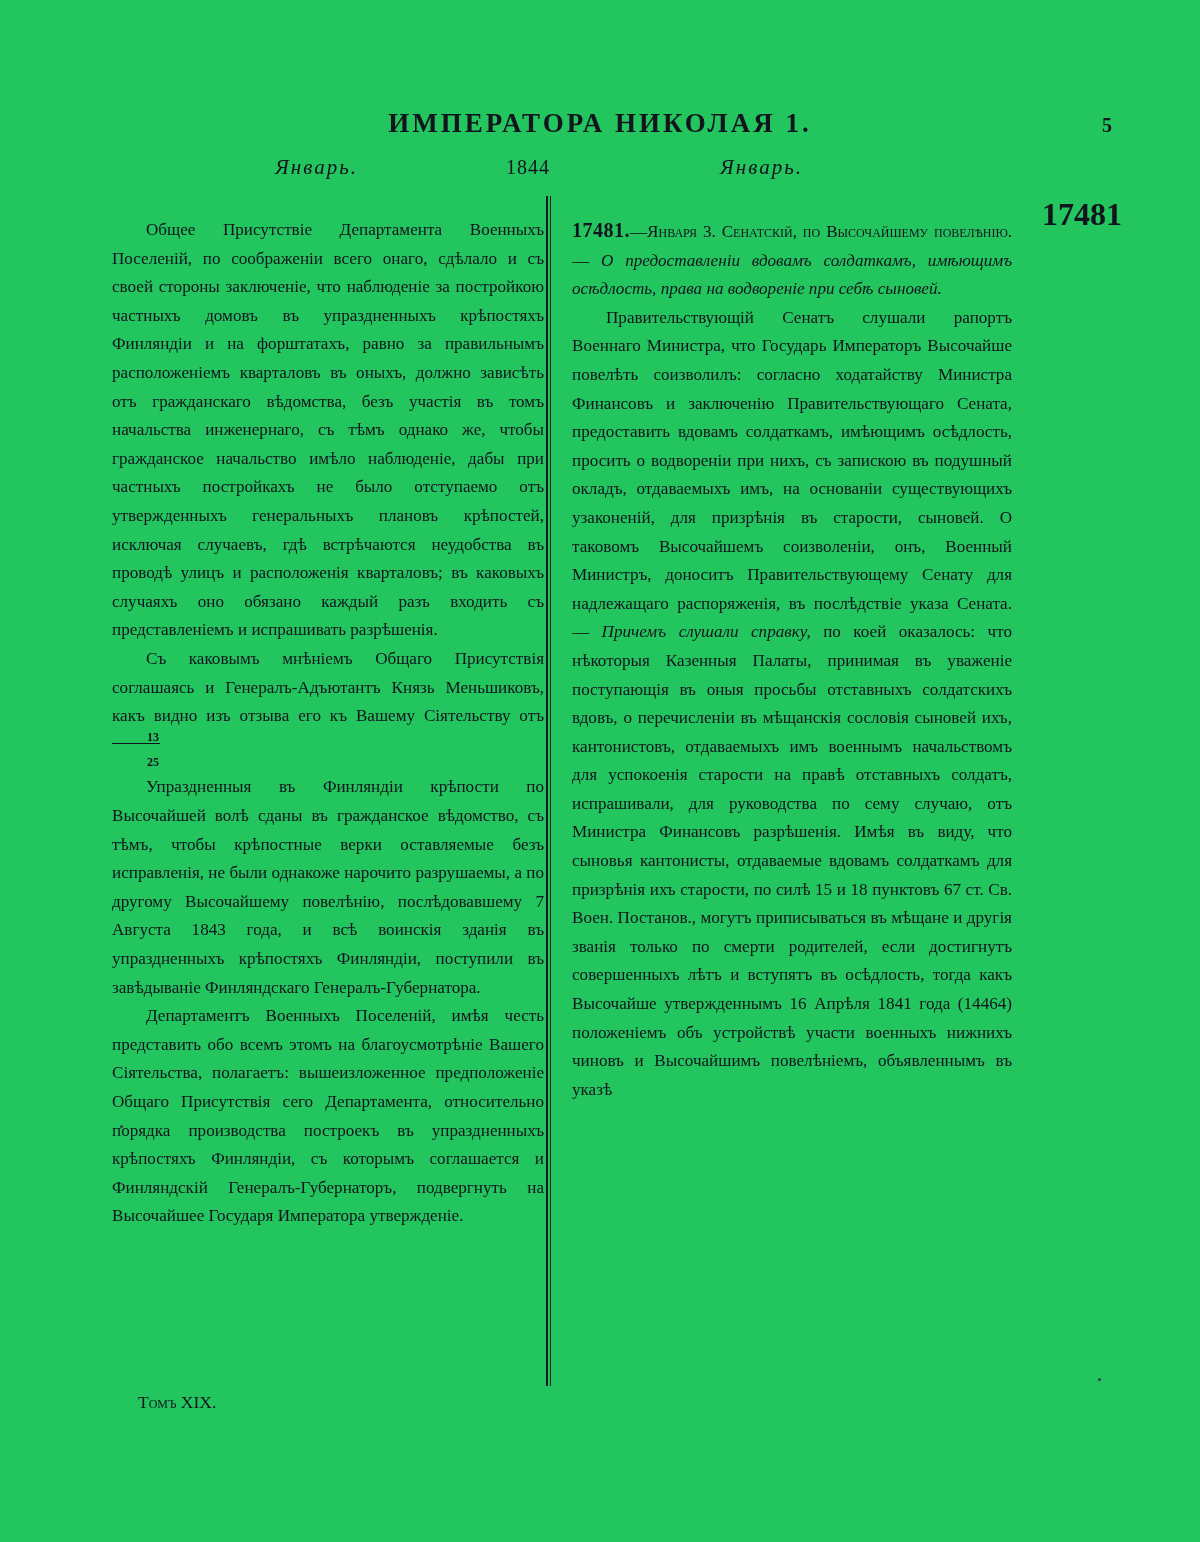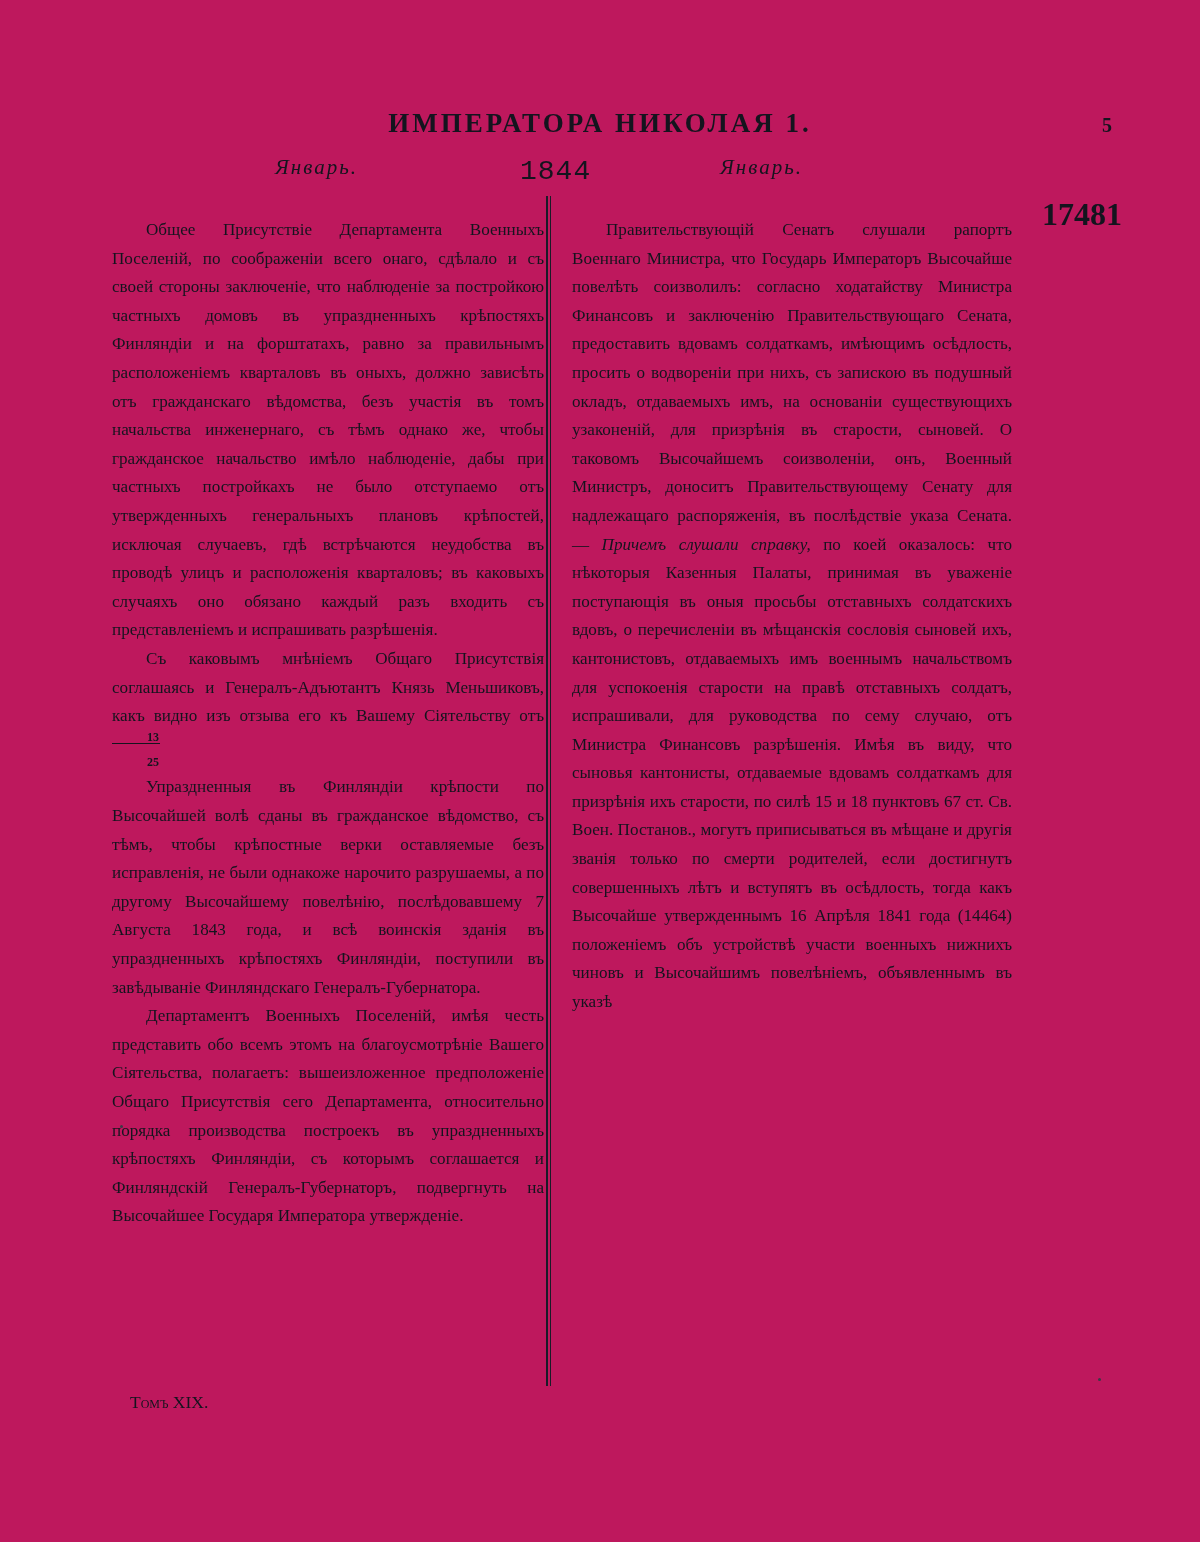--- a/index.html
+++ b/index.html
@@ -13,21 +13,21 @@
     position: relative;
     font-family: "Liberation Serif", serif;
     color: #14141e;
     overflow: hidden;
   }
   .page {
     position: absolute;
     left: 0; top: 0;
     width: 1200px;
     height: 1542px;
-    background: #be185d;
+    background: #22c55e;
   }
   
   .running-head {
     position: absolute;
     left: 0;
     top: 108px;
     width: 1200px;
     text-align: center;
   }
   .running-head .title {
@@ -53,25 +53,24 @@
   .head-line .month-left {
     position: absolute;
     left: 165px;
     top: 0;
     font-style: italic;
     font-size: 21px;
     letter-spacing: 2px;
   }
   .head-line .year {
     position: absolute;
-    left: 410px;
+    left: 396px;
     top: 1px;
-    font-size: 28px;
+    font-size: 20px;
     letter-spacing: 1px;
-    font-family: Liberation Mono, monospace;
   }
   .head-line .month-right {
     position: absolute;
     left: 610px;
     top: 0;
     font-style: italic;
     font-size: 21px;
     letter-spacing: 2px;
   }
 
@@ -127,21 +126,21 @@
     vertical-align: -0.15em;
     font-size: 12px;
     line-height: 1;
     text-align: center;
     font-weight: bold;
   }
   .frac .num { display: block; border-bottom: 1px solid #14141e; padding: 0 1px;}
   .frac .den { display: block; padding: 0 1px; margin-top: 12px;}
   .volume {
     position: absolute;
-    left: 96px;
+    left: 104px;
     top: 1392px;
     font-size: 17.5px;
     text-indent: 34px;
     width: 300px;
     font-variant: small-caps;
   }
   .speck {
     position: absolute;
     width: 3px; height: 3px;
     background: #3a3a46;
@@ -169,20 +168,21 @@
   <div class="marginnum">17481</div>
 
   <div class="col col-left">
     <p>Общее Присутствіе Департамента Военныхъ Поселеній, по соображеніи всего онаго, сдѣлало и съ своей стороны заключеніе, что наблюденіе за постройкою частныхъ домовъ въ упраздненныхъ крѣпостяхъ Финляндіи и на форштатахъ, равно за правильнымъ расположеніемъ кварталовъ въ оныхъ, должно зависѣть отъ гражданскаго вѣдомства, безъ участія въ томъ начальства инженернаго, съ тѣмъ однако же, чтобы гражданское начальство имѣло наблюденіе, дабы при частныхъ постройкахъ не было отступаемо отъ утвержденныхъ генеральныхъ плановъ крѣпостей, исключая случаевъ, гдѣ встрѣчаются неудобства въ проводѣ улицъ и расположенія кварталовъ; въ каковыхъ случаяхъ оно обязано каждый разъ входить съ представленіемъ и испрашивать разрѣшенія.</p>
     <p><span>Съ каковымъ мнѣніемъ Общаго Присутствія соглашаясь и Генералъ-Адъютантъ Князь Меньшиковъ, какъ видно изъ отзыва его къ Вашему Сіятельству отъ </span><span class="frac"><span class="num">13</span><span class="den">25</span></span></p>
     <p>Упраздненныя въ Финляндіи крѣпости по Высочайшей волѣ сданы въ гражданское вѣдомство, съ тѣмъ, чтобы крѣпостные верки оставляемые безъ исправленія, не были однакоже нарочито разрушаемы, а по другому Высочайшему повелѣнію, послѣдовавшему 7 Августа 1843 года, и всѣ воинскія зданія въ упраздненныхъ крѣпостяхъ Финляндіи, поступили въ завѣдываніе Финляндскаго Генералъ-Губернатора.</p>
     <p>Департаментъ Военныхъ Поселеній, имѣя честь представить обо всемъ этомъ на благоусмотрѣніе Вашего Сіятельства, полагаетъ: вышеизложенное предположеніе Общаго Присутствія сего Департамента, относительно порядка производства построекъ въ упраздненныхъ крѣпостяхъ Финляндіи, съ которымъ соглашается и Финляндскій Генералъ-Губернаторъ, подвергнуть на Высочайшее Государя Императора утвержденіе.</p>
   </div>
 
   <div class="col col-right">
+    <p class="noindent"><span class="lawnum">17481.</span><span class="sc">—Января 3. Сенатскій, по Высочайшему повелѣнію. — </span><span class="ital">О предоставленіи вдовамъ солдаткамъ, имѣющимъ осѣдлость, права на водвореніе при себѣ сыновей.</span></p>
     <p><span>Правительствующій Сенатъ слушали рапортъ Военнаго Министра, что Государь Императоръ Высочайше повелѣть соизволилъ: согласно ходатайству Министра Финансовъ и заключенію Правительствующаго Сената, предоставить вдовамъ солдаткамъ, имѣющимъ осѣдлость, просить о водвореніи при нихъ, съ запискою въ подушный окладъ, отдаваемыхъ имъ, на основаніи существующихъ узаконеній, для призрѣнія въ старости, сыновей. О таковомъ Высочайшемъ соизволеніи, онъ, Военный Министръ, доноситъ Правительствующему Сенату для надлежащаго распоряженія, въ послѣдствіе указа Сената. — </span><span class="ital">Причемъ слушали справку,</span><span> по коей оказалось: что нѣкоторыя Казенныя Палаты, принимая въ уваженіе поступающія въ оныя просьбы отставныхъ солдатскихъ вдовъ, о перечисленіи въ мѣщанскія сословія сыновей ихъ, кантонистовъ, отдаваемыхъ имъ военнымъ начальствомъ для успокоенія старости на правѣ отставныхъ солдатъ, испрашивали, для руководства по сему случаю, отъ Министра Финансовъ разрѣшенія. Имѣя въ виду, что сыновья кантонисты, отдаваемые вдовамъ солдаткамъ для призрѣнія ихъ старости, по силѣ 15 и 18 пунктовъ 67 ст. Св. Воен. Постанов., могутъ приписываться въ мѣщане и другія званія только по смерти родителей, если достигнутъ совершенныхъ лѣтъ и вступятъ въ осѣдлость, тогда какъ Высочайше утвержденнымъ 16 Апрѣля 1841 года (14464) положеніемъ объ устройствѣ участи военныхъ нижнихъ чиновъ и Высочайшимъ повелѣніемъ, объявленнымъ въ указѣ</span></p>
   </div>
 
   <div class="volume">Томъ XIX.</div>
 
   <div class="speck" style="left:1098px; top:1378px;"></div>
   <div class="speck" style="left:120px; top:1125px;"></div>
 </div>
 
 </body></html>

